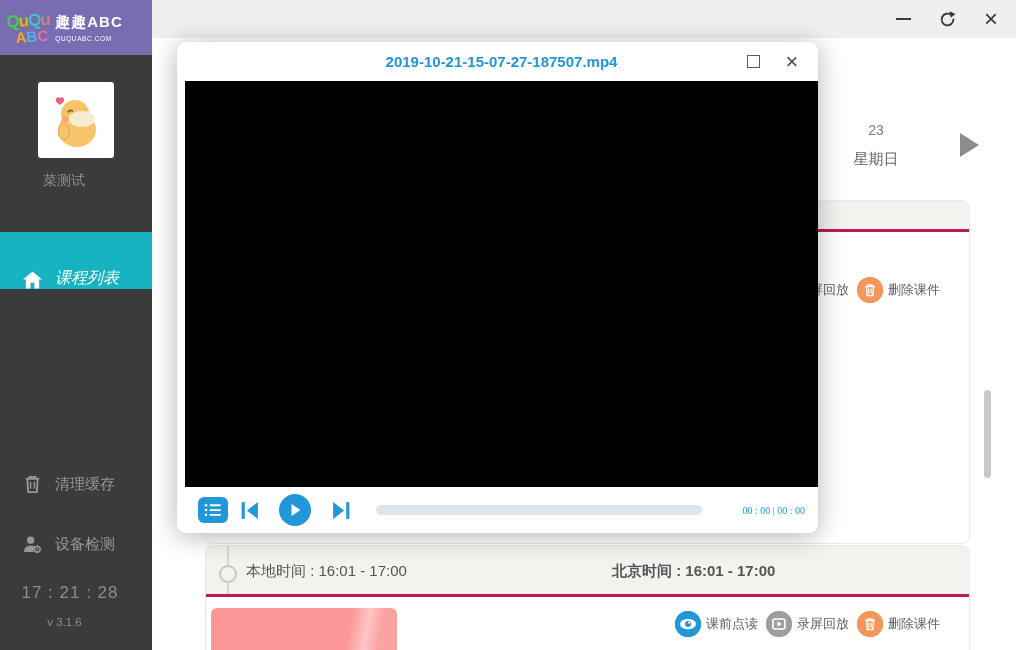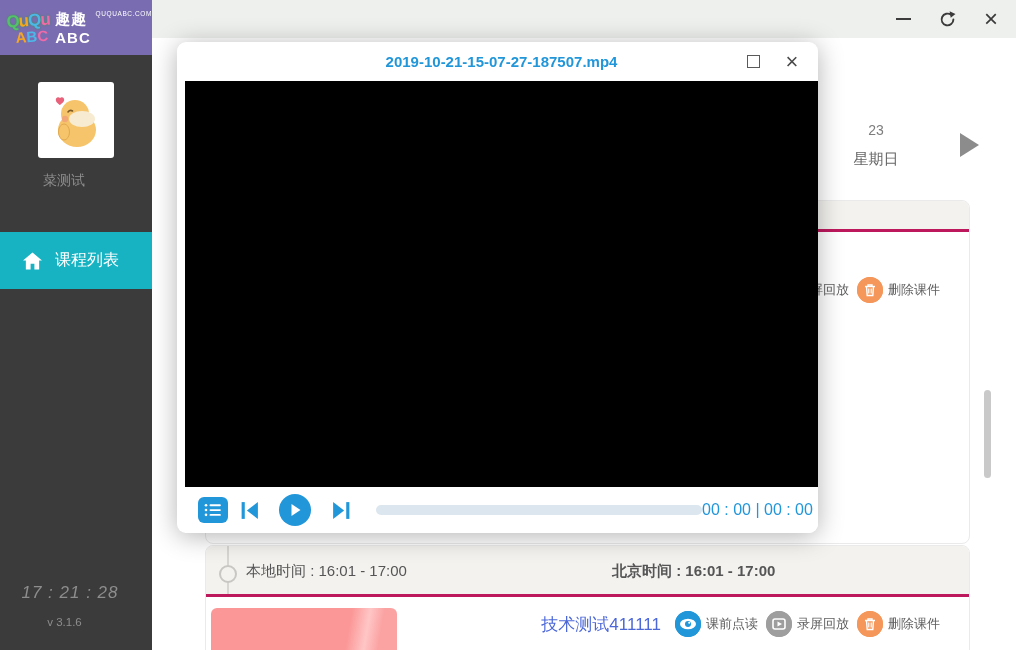--- a/index.html
+++ b/index.html
@@ -16,34 +16,34 @@
 
   
   .sidebar { position:absolute; left:0; top:0; width:152px; height:650px; background:#3b3b3b; z-index:5; }
   .logo { height:55px; background:#796cb0; display:flex; align-items:center; padding-left:7px; gap:5px; }
   .logo-graphic { display:flex; flex-direction:column; line-height:1; transform:rotate(-4deg); }
   .logo-w1 { font-size:17px; font-weight:bold; letter-spacing:-1px;
              color:#fff; text-shadow:0 0 2px #2f9e44; }
   .logo-w1 .g{color:#55c16b;} .logo-w1 .o{color:#f5a623;} .logo-w1 .b{color:#4db8e8;} .logo-w1 .p{color:#ef6aa8;}
   .logo-w2 { font-size:15px; font-weight:bold; letter-spacing:0; margin-left:8px; }
   .logo-w2 .o{color:#f5a623;} .logo-w2 .b{color:#4db8e8;} .logo-w2 .p{color:#ef6aa8;}
-  .brand-text { display:flex; flex-direction:row; gap:3px; }
+  .brand-text { display:flex; flex-direction:column; gap:3px; }
   .brand-cn { color:#fff; font-weight:bold; font-size:15px; letter-spacing:1px; }
   .brand-domain { color:#fff; font-size:6.5px; letter-spacing:.6px; }
 
   .avatar-box { position:absolute; left:38px; top:82px; width:76px; height:76px; background:#fff; border-radius:3px; display:flex; align-items:center; justify-content:center; }
   .username { position:absolute; left:0; top:172px; width:128px; text-align:center; color:#8f8f8f; font-size:14px; }
 
-  .menu-item { position:absolute; left:0; top:232px; width:152px; height:57px; background:#17b3c3; color:#fff; display:flex; align-items:center; padding-left:23px; gap:13px; font-size:16px; cursor:pointer; }
+  .menu-item { position:absolute; left:0; top:232px; width:152px; height:57px; background:#17b3c3; color:#fff; display:flex; align-items:flex-end; padding-left:23px; gap:13px; font-size:16px; cursor:pointer;font-style:italic; }
 
   .tool-item { position:absolute; left:0; width:152px; height:40px; display:flex; align-items:center; padding-left:23px; gap:13px; color:#979797; font-size:15px; cursor:pointer; }
   .tool-cache { top:464px; }
   .tool-device { top:524px; }
 
-  .side-clock { position:absolute; left:0; top:583px; width:140px; text-align:center; color:#8d8d8d; font-size:17px; letter-spacing:1px;font-style:italic; }
+  .side-clock { position:absolute; left:0; top:583px; width:140px; text-align:center; color:#8d8d8d; font-size:17px; letter-spacing:1px; }
   .side-version { position:absolute; left:0; top:616px; width:129px; text-align:center; color:#8d8d8d; font-size:11.5px; }
 
   
   .date-day { position:absolute; left:845px; top:122px; width:62px; text-align:center; color:#7d7d7d; font-size:14px; }
   .date-week { position:absolute; left:845px; top:150px; width:62px; text-align:center; color:#666; font-size:15px; }
   .date-arrow { position:absolute; left:960px; top:133px; width:0; height:0; border-left:19px solid #8c8c8c; border-top:12px solid transparent; border-bottom:12px solid transparent; cursor:pointer; }
 
   .card { position:absolute; left:205px; width:765px; background:#fff; border:1px solid #eaeaea; border-radius:8px; overflow:hidden; }
   .card-1 { top:200px; height:344px; }
   .card-2 { top:545px; height:170px; }
@@ -83,21 +83,21 @@
   .max-square { width:13px; height:13px; border:1.6px solid #5a5a5a; display:inline-block; }
   .modal-close-glyph { font-size:22px; color:#4a4a4a; line-height:1; }
   .video-area { width:641px; height:406px; background:#000; }
   .controls { height:46px; display:flex; align-items:center; padding:0 13px; background:#fff; }
   .playlist-btn { width:30px; height:26px; border-radius:6px; background:#2196d9; border:none; display:flex; align-items:center; justify-content:center; cursor:pointer; flex:none; }
   .ctl { border:none; background:transparent; display:flex; align-items:center; justify-content:center; cursor:pointer; flex:none; }
   .prev-btn { margin-left:11px; }
   .play-btn { margin-left:19px; width:32px; height:32px; border-radius:50%; background:#2196d9; }
   .next-btn { margin-left:20px; }
   .progress { margin-left:24px; width:326px; height:10px; border-radius:5px; background:#dce6ef; flex:none; cursor:pointer; }
-  .time-display { margin-left:auto; color:#2196d9; font-size:16px; white-space:nowrap; }
+  .time-display { margin-left:auto; color:#2196d9; font-size:10px; white-space:nowrap;font-family:Liberation Serif, serif; }
 </style>
 </head>
 <body>
 
 <div class="app">
 
   <div class="titlebar">
     <div class="win-controls">
       <button class="win-btn">
         <span class="min-bar"></span>
@@ -162,21 +162,20 @@
   <div class="card card-2">
     <div class="card-header">
       <span class="tl-line"></span>
       <span class="tl-dot"></span>
       <span class="time-text time-local">本地时间 : 16:01 - 17:00</span>
       <span class="time-text time-beijing">北京时间 : 16:01 - 17:00</span>
     </div>
     <div class="card-body">
       <div class="thumb"></div>
       <div class="action-row">
-        <span class="course-title">技术测试411111</span>
         <span class="act">
           <span class="act-icon blue">
             <svg width="26" height="26" viewBox="0 0 26 26">
               <circle cx="13" cy="13" r="13" fill="#2196d9"></circle>
               <ellipse cx="13" cy="13" rx="8" ry="5.2" fill="#fff"></ellipse>
               <circle cx="13" cy="13" r="3" fill="#2196d9"></circle>
               <circle cx="14.2" cy="11.8" r="1" fill="#fff"></circle>
             </svg>
           </span>
           <span class="act-label">课前点读</span>
@@ -235,21 +234,40 @@
     </div>
     <div class="username">菜测试</div>
 
     <div class="menu-item">
       <svg width="19" height="18" viewBox="0 0 20 18">
         <path d="M10 0 L20 8.5 H17 V18 H12 V12 H8 V18 H3 V8.5 H0 Z" fill="#fff"></path>
       </svg>
       <span>课程列表</span>
     </div>
 
-
+    <div class="tool-item tool-cache">
+      <svg width="19" height="20" viewBox="0 0 20 20">
+        <path d="M3 4.5 H17" stroke="#979797" stroke-width="2" fill="none"></path>
+        <path d="M7 4.5 V2.5 H13 V4.5" stroke="#979797" stroke-width="2" fill="none"></path>
+        <path d="M4.5 4.5 L5.5 18.5 H14.5 L15.5 4.5" stroke="#979797" stroke-width="2" fill="none"></path>
+        <path d="M8 8 V15 M12 8 V15" stroke="#979797" stroke-width="1.6" fill="none"></path>
+      </svg>
+      <span>清理缓存</span>
+    </div>
+
+    <div class="tool-item tool-device">
+      <svg width="19" height="19" viewBox="0 0 20 20">
+        <circle cx="8" cy="5.5" r="3.8" fill="#979797"></circle>
+        <path d="M1 18 q0-7 7-7 q4 0 5.8 2.2 q-2.8 1-2.8 4.8z" fill="#979797"></path>
+        <circle cx="15" cy="15" r="3" fill="none" stroke="#979797" stroke-width="1.6"></circle>
+        <circle cx="15" cy="15" r="1" fill="#979797"></circle>
+        <path d="M15 10.8 V12 M15 18 V19.2 M10.8 15 H12 M18 15 H19.2" stroke="#979797" stroke-width="1.4"></path>
+      </svg>
+      <span>设备检测</span>
+    </div>
 
     <div class="side-clock">17 : 21 : 28</div>
     <div class="side-version">v 3.1.6</div>
   </aside>
 
   <div class="modal">
     <div class="modal-header">
       <span class="modal-title">2019-10-21-15-07-27-187507.mp4</span>
       <span class="modal-btns">
         <button class="mbtn">

